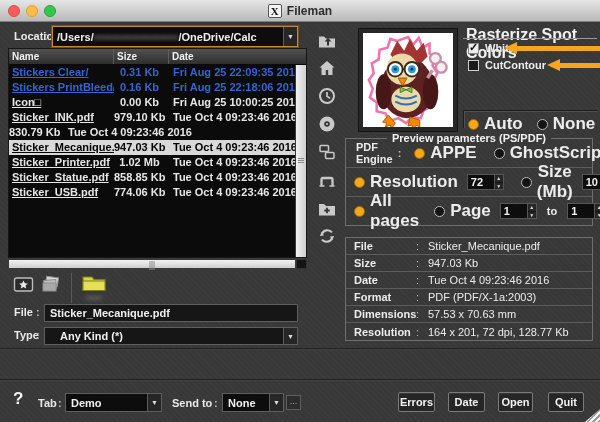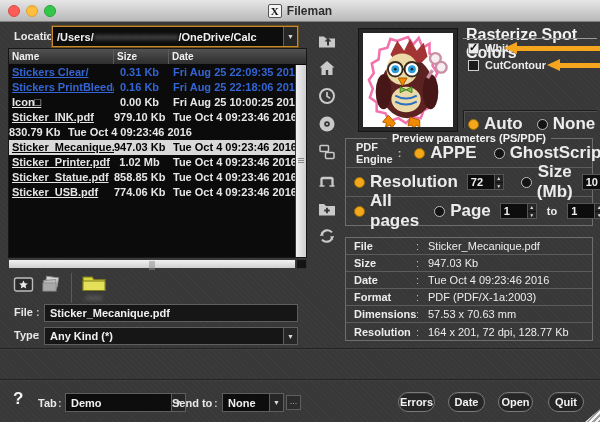--- a/index.html
+++ b/index.html
@@ -134,21 +134,21 @@
   .ivalue { flex:1; overflow:hidden; }
 
   
   .help { position:absolute; left:13px; top:366px; font-size:17px; font-weight:bold; color:#f4f4f4; }
   .drop { position:absolute; height:19px; background:#0d0d0d; border:1px solid #5e5e5e;
     display:flex; align-items:center; color:#f0f0f0; font-size:11px; font-weight:bold; }
   .drop .val { flex:1; padding-left:5px; white-space:nowrap; overflow:hidden; }
   .more-btn { position:absolute; left:286px; top:372px; width:15px; height:15px; background:#2c2c2c;
     border:1px solid #5e5e5e; color:#a9a9a9; font-size:9px; line-height:11px; text-align:center; }
   .btn { position:absolute; top:369px; height:20px; background:#262626; border:1px solid #7a7a7a;
-    border-radius:10px; color:#f2f2f2; font-size:11px; font-weight:bold; text-align:center;
+    border-radius:2px; color:#f2f2f2; font-size:11px; font-weight:bold; text-align:center;
     line-height:18px; box-shadow:inset 0 1px 0 rgba(255,255,255,.08); }
   .grip { position:absolute; right:0; bottom:0; width:15px; height:13px;
     clip-path:polygon(100% 0, 100% 100%, 0 100%);
     background:repeating-linear-gradient(135deg,#f4f4f4 0 2px,#9c9c9c 2px 4px); }
 </style>
 </head>
 <body>
 
 <div class="window">
 
@@ -323,21 +323,21 @@
 
     <span class="lbl" style="left:14px; top:283px;">File</span>
     <span class="lbl" style="left:36px; top:283px; color:#bcbcbc;">:</span>
     <div class="field" style="top:281px;">
       <span>Sticker_Mecanique.pdf</span>
     </div>
 
     <span class="lbl" style="left:14px; top:306px;">Type</span>
     <span class="lbl" style="left:36px; top:306px; color:#bcbcbc;">:</span>
     <div class="field" style="top:304px; padding-left:0;">
-      <span class="val" style="flex:1; padding-left:5px;">Any Kind (*)</span>
+      <span class="val" style="flex:1; padding-left:5px;margin-left:10px;">Any Kind (*)</span>
       <span class="drop-arrow" style="height:16px;">
           <span>▼</span>
         </span>
     </div>
 
     <div class="preview-frame">
       <div class="preview-inner">
         <svg width="90" height="94" viewBox="0 0 92 96">
           <path d="M46,4 l5,8 6,-7 4,10 7,-4 0,10 6,4 -3,8 5,8 -4,8 3,10 -6,7 1,9 -8,4 -3,8 -9,-1 -6,6 -8,-5 -9,3 -4,-8 -9,-2 0,-9 -7,-5 3,-9 -4,-9 5,-7 -2,-10 7,-4 1,-10 8,-2 3,-9 7,2 z" fill="#ffffff" stroke="#f272ab" stroke-width="2.6"></path>
           <ellipse cx="45" cy="56" rx="27" ry="31" fill="#5c2121"></ellipse>
@@ -505,21 +505,21 @@
         <span class="ivalue">164 x 201, 72 dpi, 128.77 Kb</span>
       </div>
     </div>
 
     <div class="sep2" style="top:325px;"></div>
     <div class="sep2" style="top:356px;"></div>
 
     <span class="help">?</span>
     <span class="lbl" style="left:38px; top:374px;">Tab</span>
     <span class="lbl" style="left:58px; top:374px; color:#bcbcbc;">:</span>
-    <div class="drop" style="left:65px; top:370px; width:121px;align-items:center;">
+    <div class="drop" style="left:65px; top:370px; width:97px;align-items:center;">
       <span class="val">Demo</span>
       <span class="drop-arrow">
           <span>▼</span>
         </span>
     </div>
     <span class="lbl" style="left:172px; top:374px;text-align:center;">Send to</span>
     <span class="lbl" style="left:214px; top:374px; color:#bcbcbc;">:</span>
     <div class="drop" style="left:222px; top:370px; width:62px;">
       <span class="val">None</span>
       <span class="drop-arrow">

